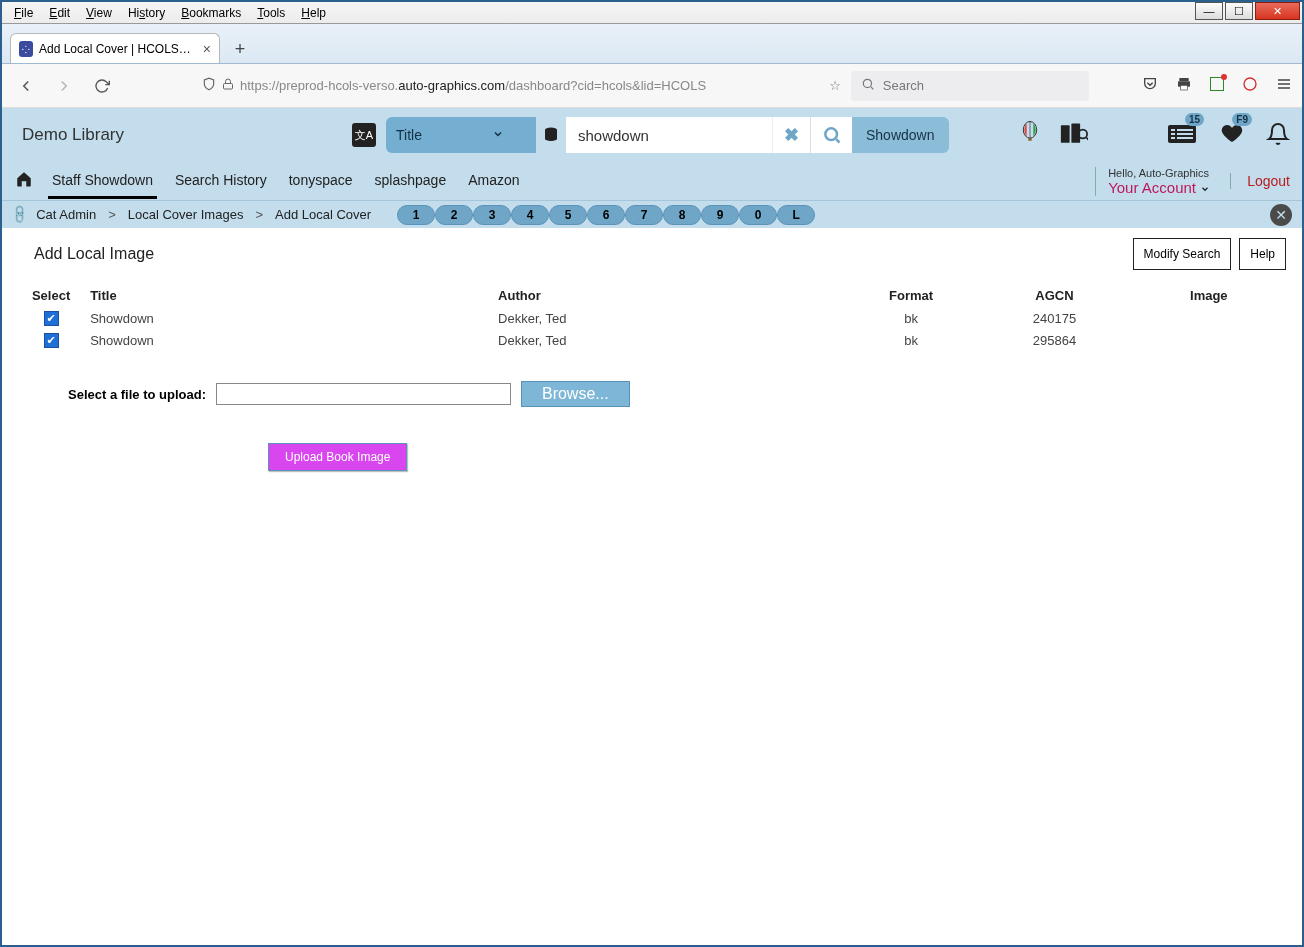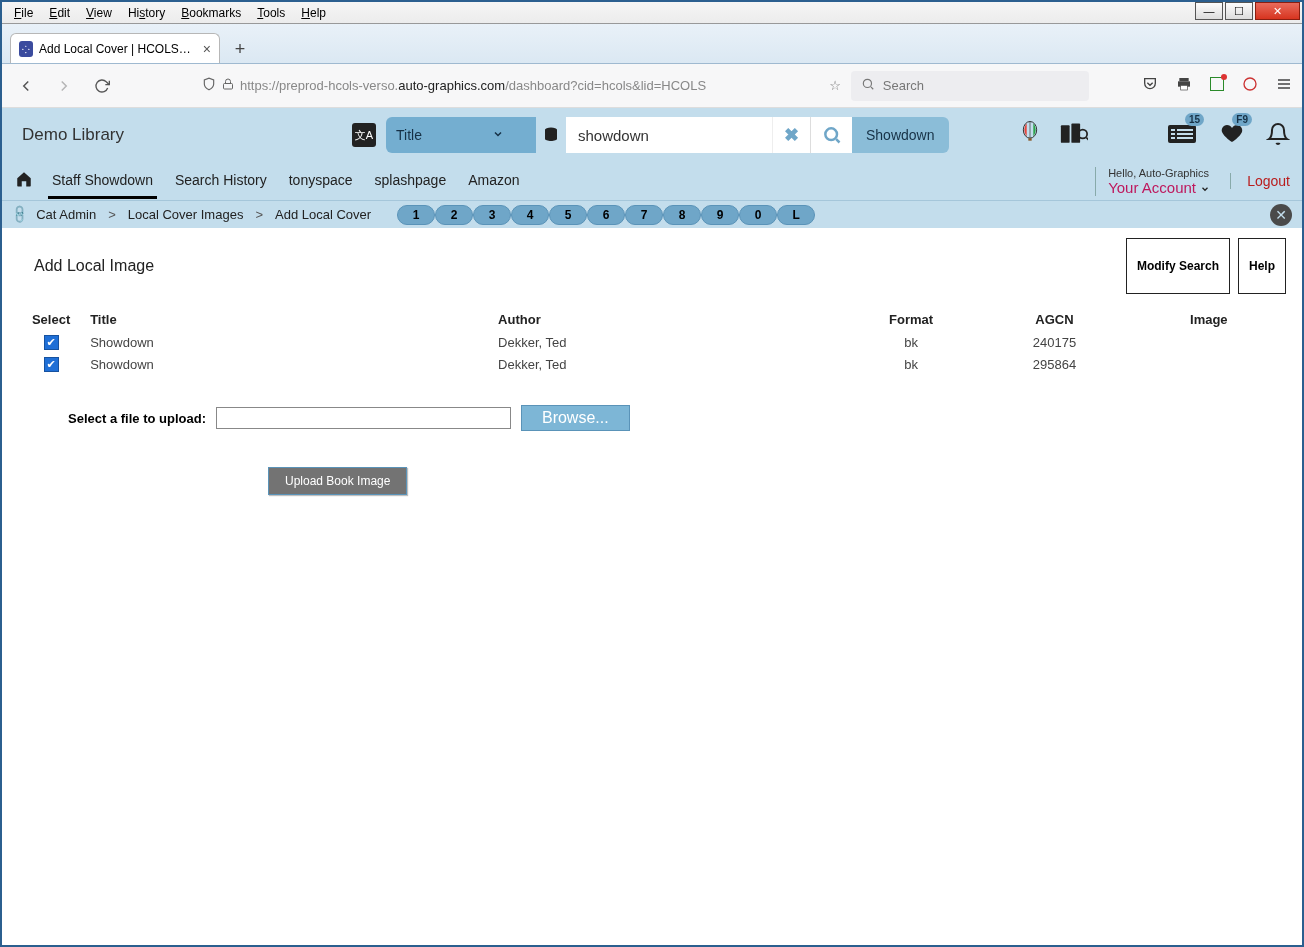--- a/index.html
+++ b/index.html
@@ -178,40 +178,40 @@
 }
 .crumb-row .link-icon { transform: rotate(-45deg); display:inline-block;}
 .crumb-row .crumb-sep { color:#555; margin: 0 4px;}
 .pagin { display:flex;gap:0;margin-left:18px;}
 .page-pill { background:#6fa6c8;color:#000;font-weight:bold;width:38px;height:20px;display:flex;align-items:center;justify-content:center;border-radius:10px;border:1px solid #5a93b8;font-size:12px;}
 .close-crumb { margin-left:auto;width:22px;height:22px;border-radius:50%;background:#4a4a4a;color:#c3ddec;display:flex;align-items:center;justify-content:center;font-size:14px;}
 
 .content { background:#fff; padding: 10px 16px; position:relative;}
 .content-header { display:flex;align-items:center;justify-content:space-between;margin-bottom:14px;}
 .content-header h2 { font-size:16px;font-weight:normal;color:#222;margin-left:16px;}
-.btn-outline { background:#fff;border:1px solid #222;padding:20px 10px;font-size:12px;font-weight:bold;cursor:pointer;}
+.btn-outline { background:#fff;border:1px solid #222;padding:8px 10px;font-size:12px;font-weight:normal;cursor:pointer;}
 .btn-row { display:flex;gap:8px;}
 
 .tbl { width: 100%; border-collapse: collapse; font-size: 13px; }
 .tbl th { text-align:left;font-weight:bold;padding:4px 6px;color:#222;}
 .tbl td { padding:3px 6px;color:#444;}
 .tbl .col-select { width:60px;text-align:center;}
 .tbl .col-title { width:370px;}
 .tbl .col-author { width:320px;margin-left:12px;}
 .tbl .col-format { width:120px;text-align:center;}
 .tbl .col-agcn { width:140px;text-align:center;}
 .tbl .col-image { width:140px;text-align:center;}
 .chk { width:15px;height:15px;background:#1f6fd6;border:1px solid #1652a0;display:inline-flex;align-items:center;justify-content:center;color:#fff;font-size:11px;}
 
 .upload-row { margin-top:30px;display:flex;align-items:center;gap:10px;padding-left:50px;}
 .upload-row label { font-weight:bold;font-size:13px;}
 .file-text { width:295px;height:22px;border:1px solid #888;background:#fff;}
 .browse-btn { background:#7db6d6;color:#fff;border:1px solid #5a93b8;padding:3px 20px;font-size:16px;cursor:pointer;}
 .upload-btn-row { margin-top:36px;padding-left:250px;}
-.upload-btn { background:#737373;color:#fff;border:1px solid #5a93b8;padding:6px 16px;font-size:12px;cursor:pointer;box-shadow:1px 1px 1px rgba(0,0,0,.25);}
+.upload-btn { background:#d946ef;color:#fff;border:1px solid #5a93b8;padding:6px 16px;font-size:12px;cursor:pointer;box-shadow:1px 1px 1px rgba(0,0,0,.25);}
 </style>
 </head>
 <body>
 
 <div class="menubar">
   <div class="item"><span class="u">F</span>ile</div>
   <div class="item"><span class="u">E</span>dit</div>
   <div class="item"><span class="u">V</span>iew</div>
   <div class="item">Hi<span class="u">s</span>tory</div>
   <div class="item"><span class="u">B</span>ookmarks</div>

